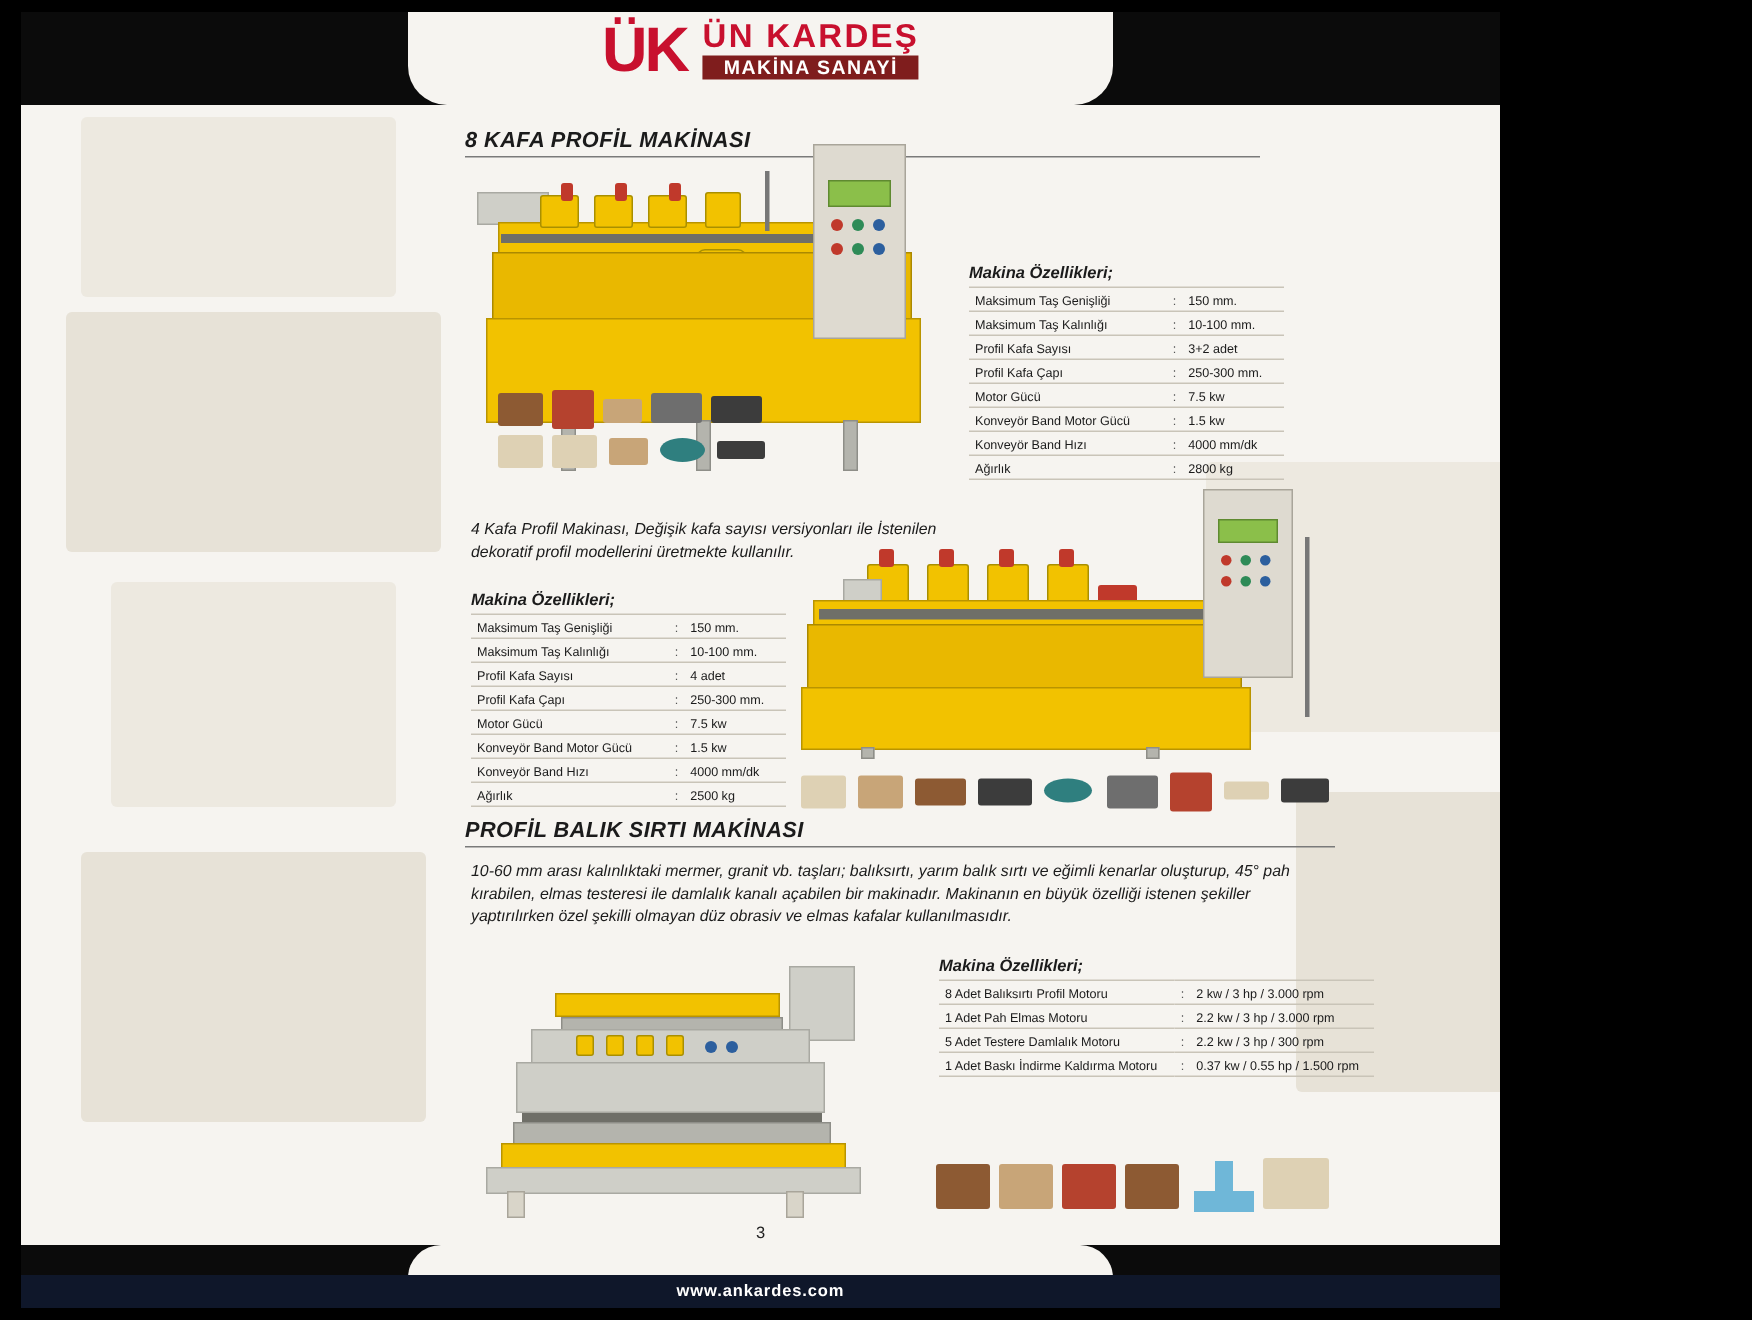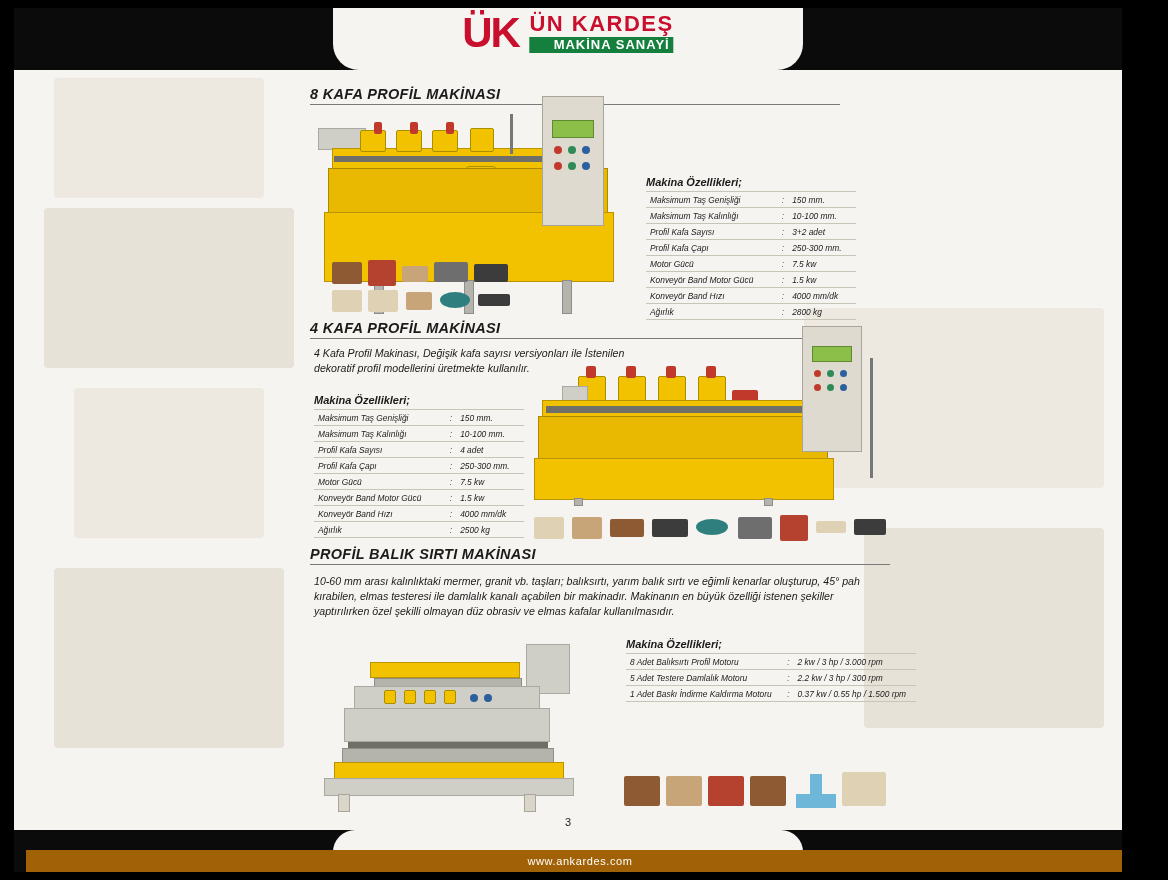--- a/index.html
+++ b/index.html
@@ -5,21 +5,21 @@
   * { box-sizing: border-box; }
   html, body { margin:0; padding:0; }
   body {
     width:1168px; height:880px;
     background:#000;
     font-family:"Liberation Sans", sans-serif;
     overflow:hidden;
   }
   
   #page {
-    position:absolute; left:14px; top:8px; width:1108px; height:864px;
+    position:absolute; left:14px; top:8px; width:986px; height:864px;
     background:#f6f4f0;
     overflow:hidden;
   }
   
   .bg-blob { position:absolute; background:#e6e0d4; opacity:.55; border-radius:4px; }
   .bg-blob.dark { background:#d8cfbd; opacity:.5; }
   
   #header {
     position:absolute; left:0; top:0; width:100%; height:62px;
     background:#0b0b0b;
@@ -28,42 +28,42 @@
     position:absolute; left:50%; transform:translateX(-50%); top:0;
     width:470px; height:62px; background:#f6f4f0;
     border-bottom-left-radius:26px; border-bottom-right-radius:26px;
   }
   #logo { position:absolute; left:50%; transform:translateX(-50%); top:4px; text-align:center; }
   #logo-mark {
     display:inline-block; vertical-align:middle;
     font-size:42px; line-height:42px; font-weight:bold; color:#c8102e;
     letter-spacing:-2px; font-family:"Liberation Sans", sans-serif;
   }
-  #logo-text { display:inline-block; vertical-align:middle; margin-left:6px; text-align:right; }
+  #logo-text { display:inline-block; vertical-align:middle; margin-left:6px; text-align:center; }
   #logo-top {
     font-size:22px; font-weight:bold; color:#c8102e; letter-spacing:1.5px;
     line-height:22px;
   }
   #logo-bot {
     font-size:13px; font-weight:bold; color:#0b0b0b; letter-spacing:1px;
-    background:#15803d; color:#fff; padding:1px 4px; margin-top:2px;
+    background:#7f1d1d; color:#fff; padding:1px 4px; margin-top:2px;
     line-height:14px;
   }
   
   #footer {
     position:absolute; left:0; bottom:0; width:100%; height:42px; background:#0b0b0b;
   }
   #footer-cut {
     position:absolute; left:50%; transform:translateX(-50%); bottom:0;
     width:470px; height:42px; background:#f6f4f0;
     border-top-left-radius:22px; border-top-right-radius:22px;
   }
   #footer-bar {
-    position:absolute; left:12px; bottom:0; width:100%; height:22px; background:#a16207;
-    color:#fff; font-size:11px; font-weight:normal; letter-spacing:.6px;
+    position:absolute; left:0; bottom:0; width:100%; height:22px; background:#0f172a;
+    color:#fff; font-size:11px; font-weight:bold; letter-spacing:.6px;
     display:flex; align-items:center; justify-content:center;
   }
   #page-number {
     position:absolute; left:0; bottom:44px; width:100%;
     text-align:center; font-size:11px; color:#222;
   }
   
   .section { position:absolute; }
   .sec-title {
     font-size:14.5px; font-weight:bold; font-style:italic; color:#1b1b1b;
@@ -72,21 +72,21 @@
   }
   .body-text {
     font-size:10.6px; font-style:italic; color:#1b1b1b; line-height:15px;
   }
   .spec-title {
     font-size:11px; font-weight:bold; font-style:italic; color:#1b1b1b;
     margin-bottom:3px;
   }
   table.spec {
     border-collapse:collapse; width:100%;
-    font-size:8.4px; font-style:italic; color:#1b1b1b;
+    font-size:8.4px; color:#1b1b1b;
   }
   table.spec td {
     border-bottom:1px solid #c9c4b8; padding:2.5px 4px; white-space:nowrap;
   }
   table.spec tr:first-child td { border-top:1px solid #c9c4b8; }
   td.col-sep { width:8px; text-align:center; color:#555; }
   
   .machine { position:absolute; }
   .mbody { position:absolute; background:#f2c200; border:1px solid #b99400; }
   .mbody2 { position:absolute; background:#e9b800; border:1px solid #ab8900; }
@@ -223,23 +223,20 @@
           </tr>
         <tr>
             <td>Ağırlık</td>
             <td class="col-sep">:</td>
             <td>2800 kg</td>
           </tr>
       </tbody>
     </table>
   </div>
 
-  <div class="section" style="left:296px; top:312px; width:530px;">
-    <div class="sec-title">4 KAFA PROFİL MAKİNASI</div>
-  </div>
   <div class="body-text" style="position:absolute; left:300px; top:338px; width:330px;">4 Kafa Profil Makinası, Değişik kafa sayısı versiyonları ile İstenilen dekoratif profil modellerini üretmekte kullanılır.</div>
 
   <div style="position:absolute; left:300px; top:386px; width:210px;">
     <div class="spec-title">Makina Özellikleri;</div>
     <table class="spec">
       <tbody>
         <tr>
             <td>Maksimum Taş Genişliği</td>
             <td class="col-sep">:</td>
             <td>150 mm.</td>
@@ -353,20 +350,25 @@
   <div style="position:absolute; left:612px; top:630px; width:290px;">
     <div class="spec-title">Makina Özellikleri;</div>
     <table class="spec">
       <tbody>
         <tr>
             <td>8 Adet Balıksırtı Profil Motoru</td>
             <td class="col-sep">:</td>
             <td>2 kw / 3 hp / 3.000 rpm</td>
           </tr>
         <tr>
+            <td>1 Adet Pah Elmas Motoru</td>
+            <td class="col-sep">:</td>
+            <td>2.2 kw / 3 hp / 3.000 rpm</td>
+          </tr>
+        <tr>
             <td>5 Adet Testere Damlalık Motoru</td>
             <td class="col-sep">:</td>
             <td>2.2 kw / 3 hp / 300 rpm</td>
           </tr>
         <tr>
             <td>1 Adet Baskı İndirme Kaldırma Motoru</td>
             <td class="col-sep">:</td>
             <td>0.37 kw / 0.55 hp / 1.500 rpm</td>
           </tr>
       </tbody>

